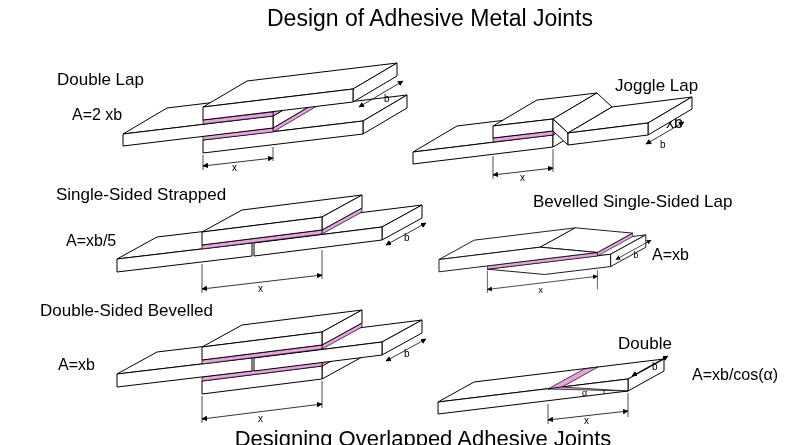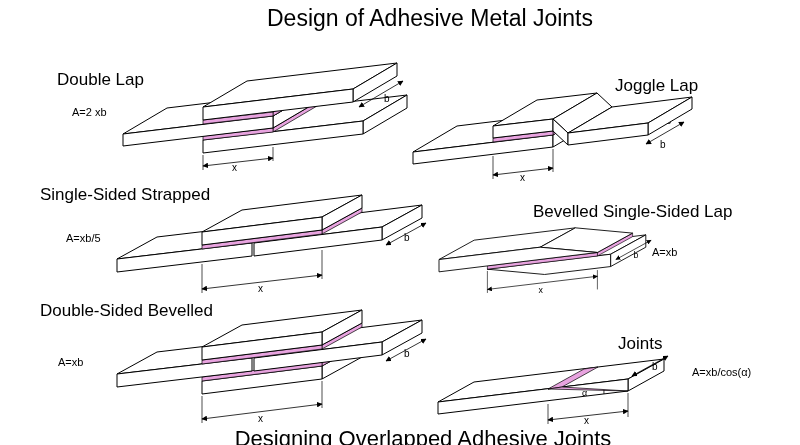--- a/index.html
+++ b/index.html
@@ -3,21 +3,21 @@
 <meta charset="utf-8">
 <style>
   html,body{margin:0;padding:0}
   body{
     width:800px;height:445px;background:#fff;overflow:hidden;position:relative;
     font-family:"Liberation Sans",sans-serif;color:#000;
   }
   .abs{position:absolute}
   .page-title{font-size:23px;left:430px;top:5px;transform:translateX(-50%);white-space:nowrap}
   .joint-title{font-size:17px;white-space:nowrap}
-  .formula{font-size:11px;white-space:nowrap}
+  .formula{font-size:16px;white-space:nowrap}
   .footer{font-size:22px;left:423px;top:426px;transform:translateX(-50%);white-space:nowrap}
   svg{overflow:visible}
   svg polygon.plate{fill:#fff;stroke:#000;stroke-width:1;stroke-linejoin:round}
   svg polygon.adh{fill:var(--adhesive,#E8A3DF);stroke:#000;stroke-width:.7;stroke-linejoin:round}
   svg line.ext{stroke:#000;stroke-width:.7}
   svg line.dim{stroke:#000;stroke-width:.8}
   svg path.dim{stroke:#000;stroke-width:.8;fill:none}
   svg text{font-size:10px;font-family:"Liberation Sans",sans-serif;fill:#000}
   svg text.small{font-size:9px}
 </style>
@@ -91,21 +91,21 @@
   <g>
     <line class="ext" x1="85" y1="70" x2="85" y2="93"></line>
     <line class="ext" x1="145" y1="63" x2="145" y2="86"></line>
     <line class="dim" x1="85" y1="89" x2="145" y2="82" marker-start="url(#arrow)" marker-end="url(#arrow)"></line>
     <text x="112" y="95">x</text>
     <line class="dim" x1="238" y1="58" x2="276" y2="36" marker-start="url(#arrow)" marker-end="url(#arrow)"></line>
     <text x="252" y="62">b</text>
   </g>
 </svg>
 
-<div class="abs joint-title" style="left:40px;top:185px">Single-Sided Strapped</div>
+<div class="abs joint-title" style="left:56px;top:185px">Single-Sided Strapped</div>
 <div class="abs formula" style="left:66px;top:232px">A=xb/5</div>
 <svg class="abs" style="left:112px;top:192px" width="320" height="108" viewBox="0 0 320 108">
   <g>
     <polygon class="plate" points="5,67 140,51 180,29 45,45"></polygon>
     <polygon class="plate" points="5,80 140,64 140,51 5,67"></polygon>
     <polygon class="plate" points="142,51 270,35 310,13 182,29"></polygon>
     <polygon class="plate" points="270,48 310,26 310,13 270,35"></polygon>
     <polygon class="plate" points="142,64 270,48 270,35 142,51"></polygon>
   </g>
   <g>
@@ -120,21 +120,21 @@
   <g>
     <line class="ext" x1="90" y1="72" x2="90" y2="101"></line>
     <line class="ext" x1="210" y1="58" x2="210" y2="87"></line>
     <line class="dim" x1="90" y1="97" x2="210" y2="83" marker-start="url(#arrow)" marker-end="url(#arrow)"></line>
     <text x="146" y="100">x</text>
     <line class="dim" x1="274" y1="53" x2="314" y2="31" marker-start="url(#arrow)" marker-end="url(#arrow)"></line>
     <text x="292" y="49">b</text>
   </g>
 </svg>
 
-<div class="abs joint-title" style="left:533px;top:202px">Bevelled Single-Sided Lap</div>
+<div class="abs joint-title" style="left:533px;top:192px">Bevelled Single-Sided Lap</div>
 <div class="abs formula" style="left:652px;top:246px">A=xb</div>
 <svg class="abs" style="left:434px;top:212px" width="230" height="88" viewBox="0 0 260 100">
   <g>
     <polygon class="plate" points="60,65 200,48 240,26 100,43"></polygon>
     <polygon class="plate" points="200,48 240,26 240,40 200,62"></polygon>
     <polygon class="plate" points="60,65 200,48 200,62 125,71"></polygon>
   </g>
   <g>
     <polygon class="adh" points="185,46 225,24 225,28 185,50"></polygon>
     <polygon class="adh" points="60,61 185,46 185,50 60,65"></polygon>
@@ -184,21 +184,21 @@
   <g>
     <line class="ext" x1="90" y1="90" x2="90" y2="117"></line>
     <line class="ext" x1="210" y1="75" x2="210" y2="102"></line>
     <line class="dim" x1="90" y1="113" x2="210" y2="98" marker-start="url(#arrow)" marker-end="url(#arrow)"></line>
     <text x="146" y="116">x</text>
     <line class="dim" x1="274" y1="55" x2="314" y2="33" marker-start="url(#arrow)" marker-end="url(#arrow)"></line>
     <text x="292" y="51">b</text>
   </g>
 </svg>
 
-<div class="abs joint-title" style="left:618px;top:334px">Joints</div>
+<div class="abs joint-title" style="left:618px;top:334px">Double</div>
 <div class="abs formula" style="left:692px;top:366px">A=xb/cos(α)</div>
 <svg class="abs" style="left:428px;top:336px" width="260" height="95" viewBox="0 0 260 95">
   <g>
     <polygon class="plate" points="10,66 200,43 236,23 46,46"></polygon>
     <polygon class="plate" points="200,55 236,35 236,23 200,43"></polygon>
     <polygon class="plate" points="10,78 200,55 200,43 10,66"></polygon>
   </g>
   <g>
     <polygon class="adh" points="120,53 156,33 170,31 134,51"></polygon>
     <polygon class="adh" points="120,53 200,55 134,51"></polygon>

